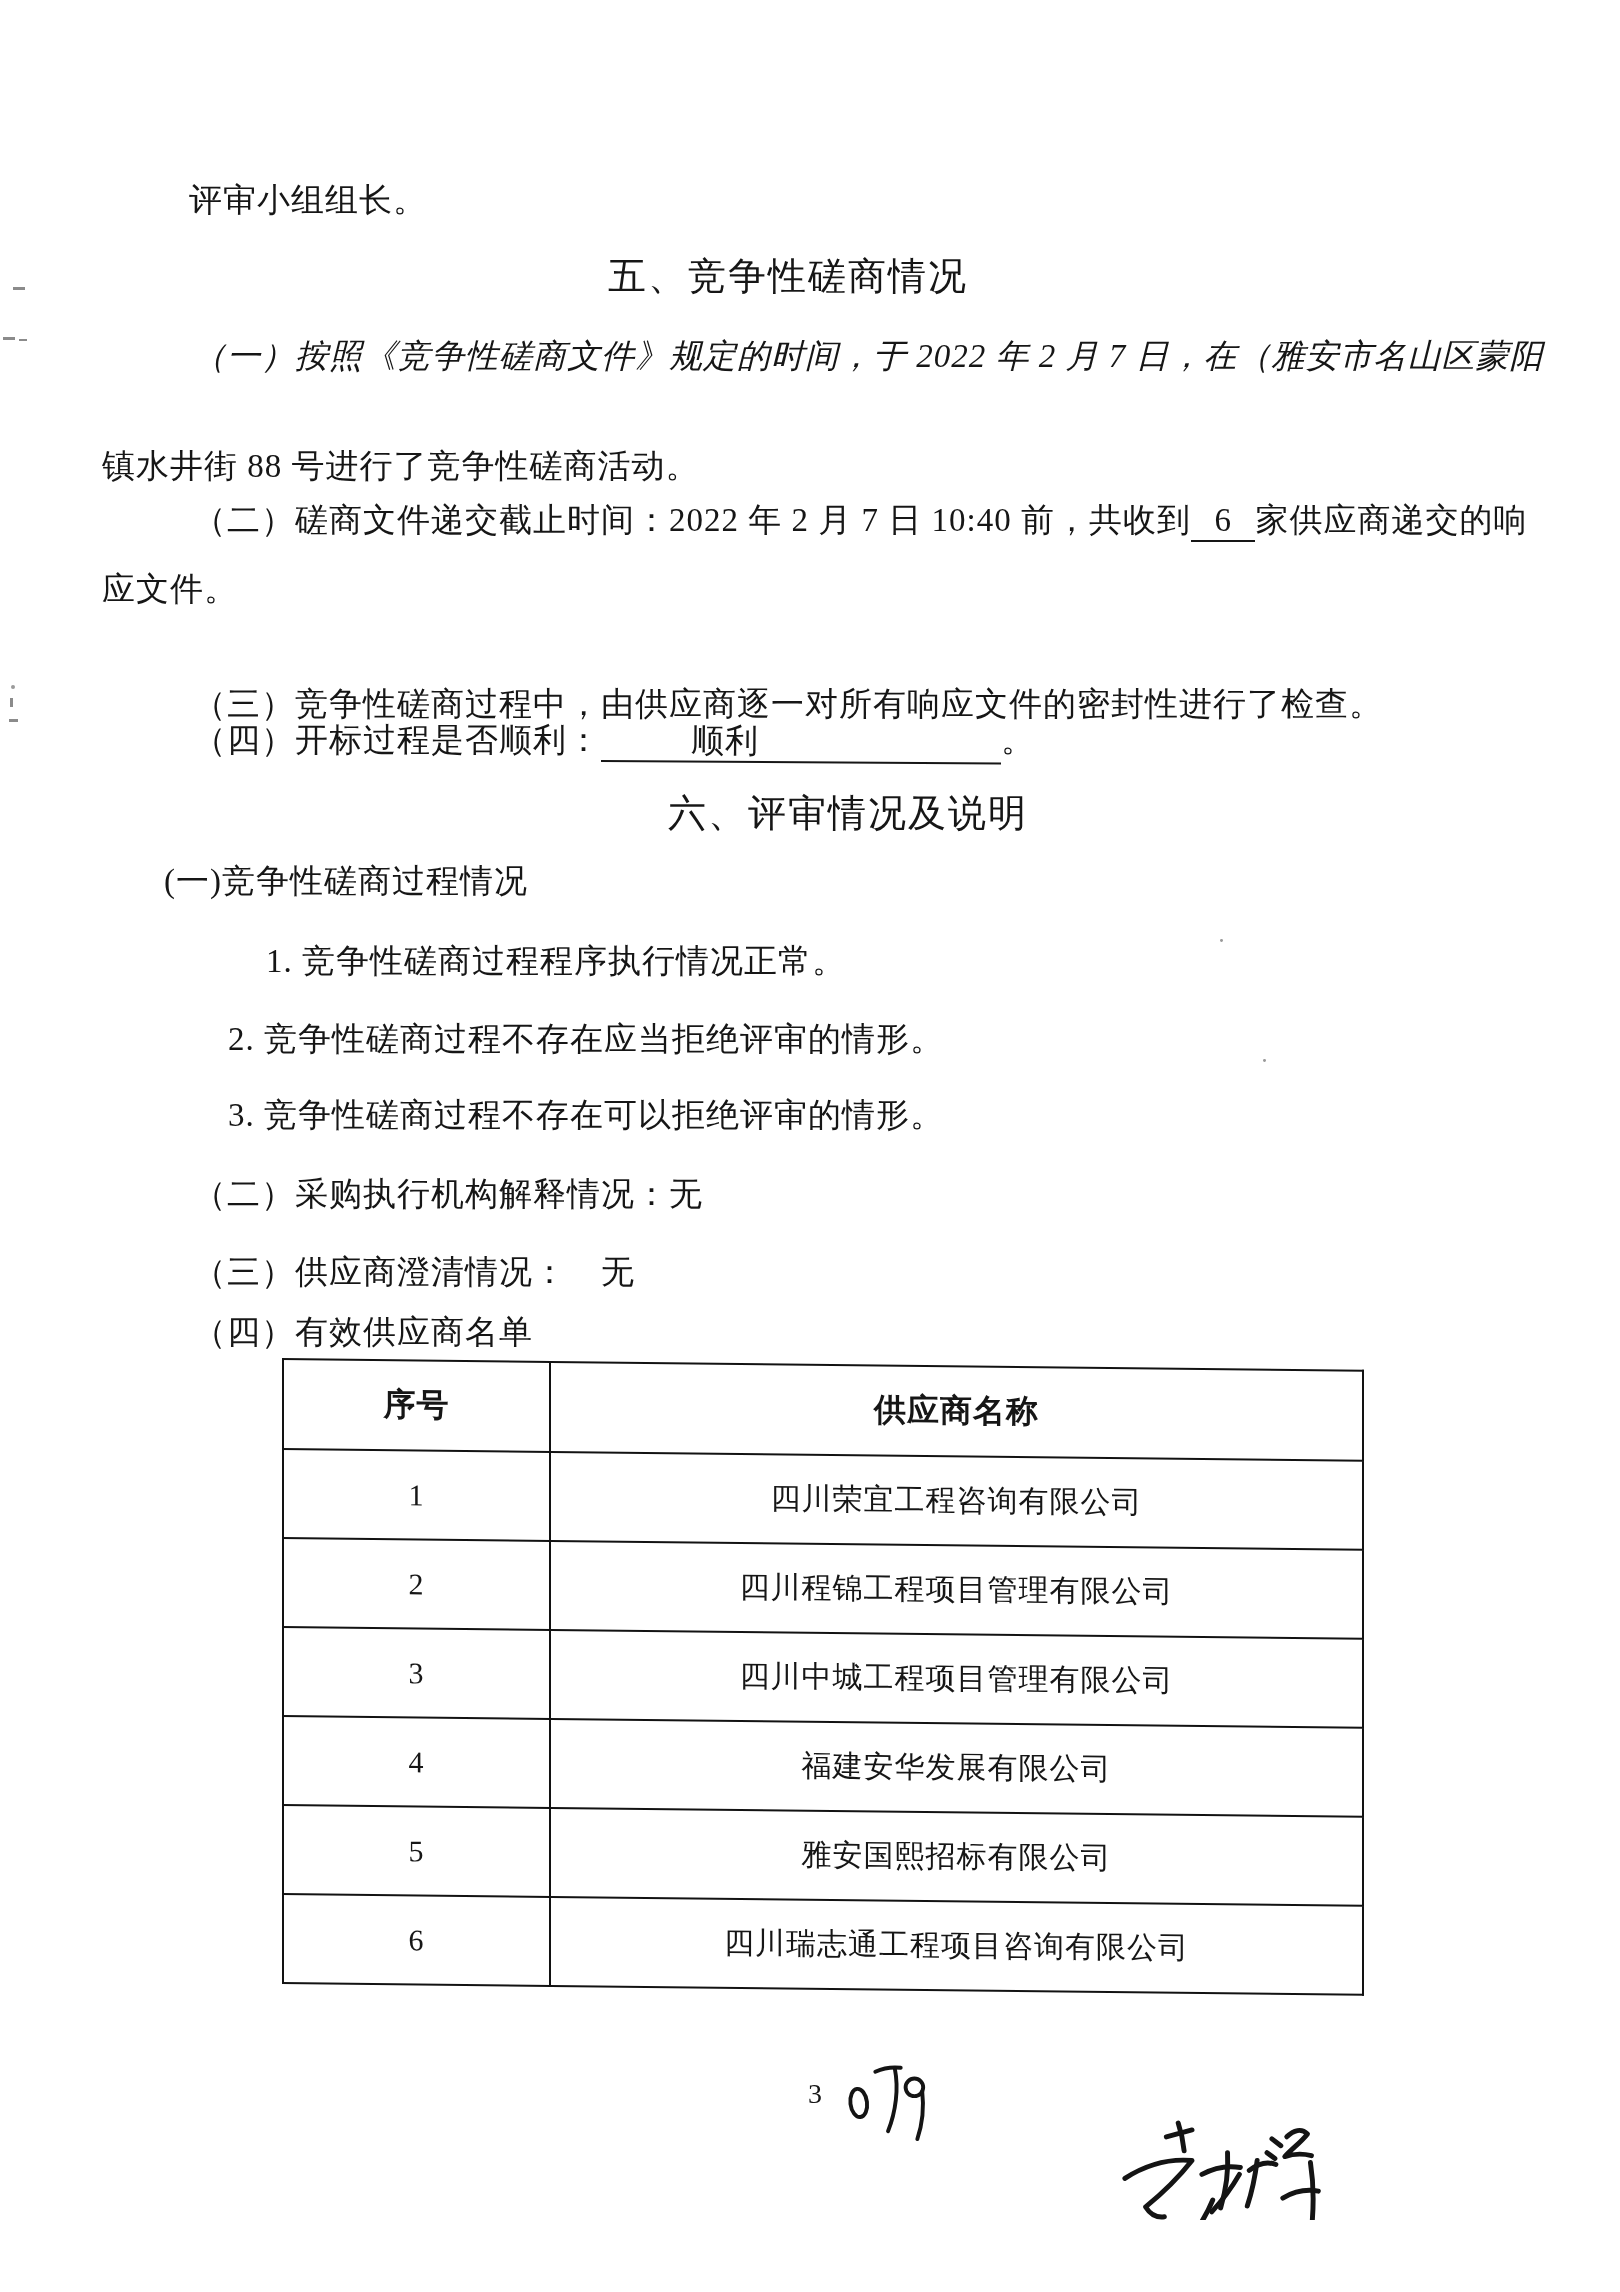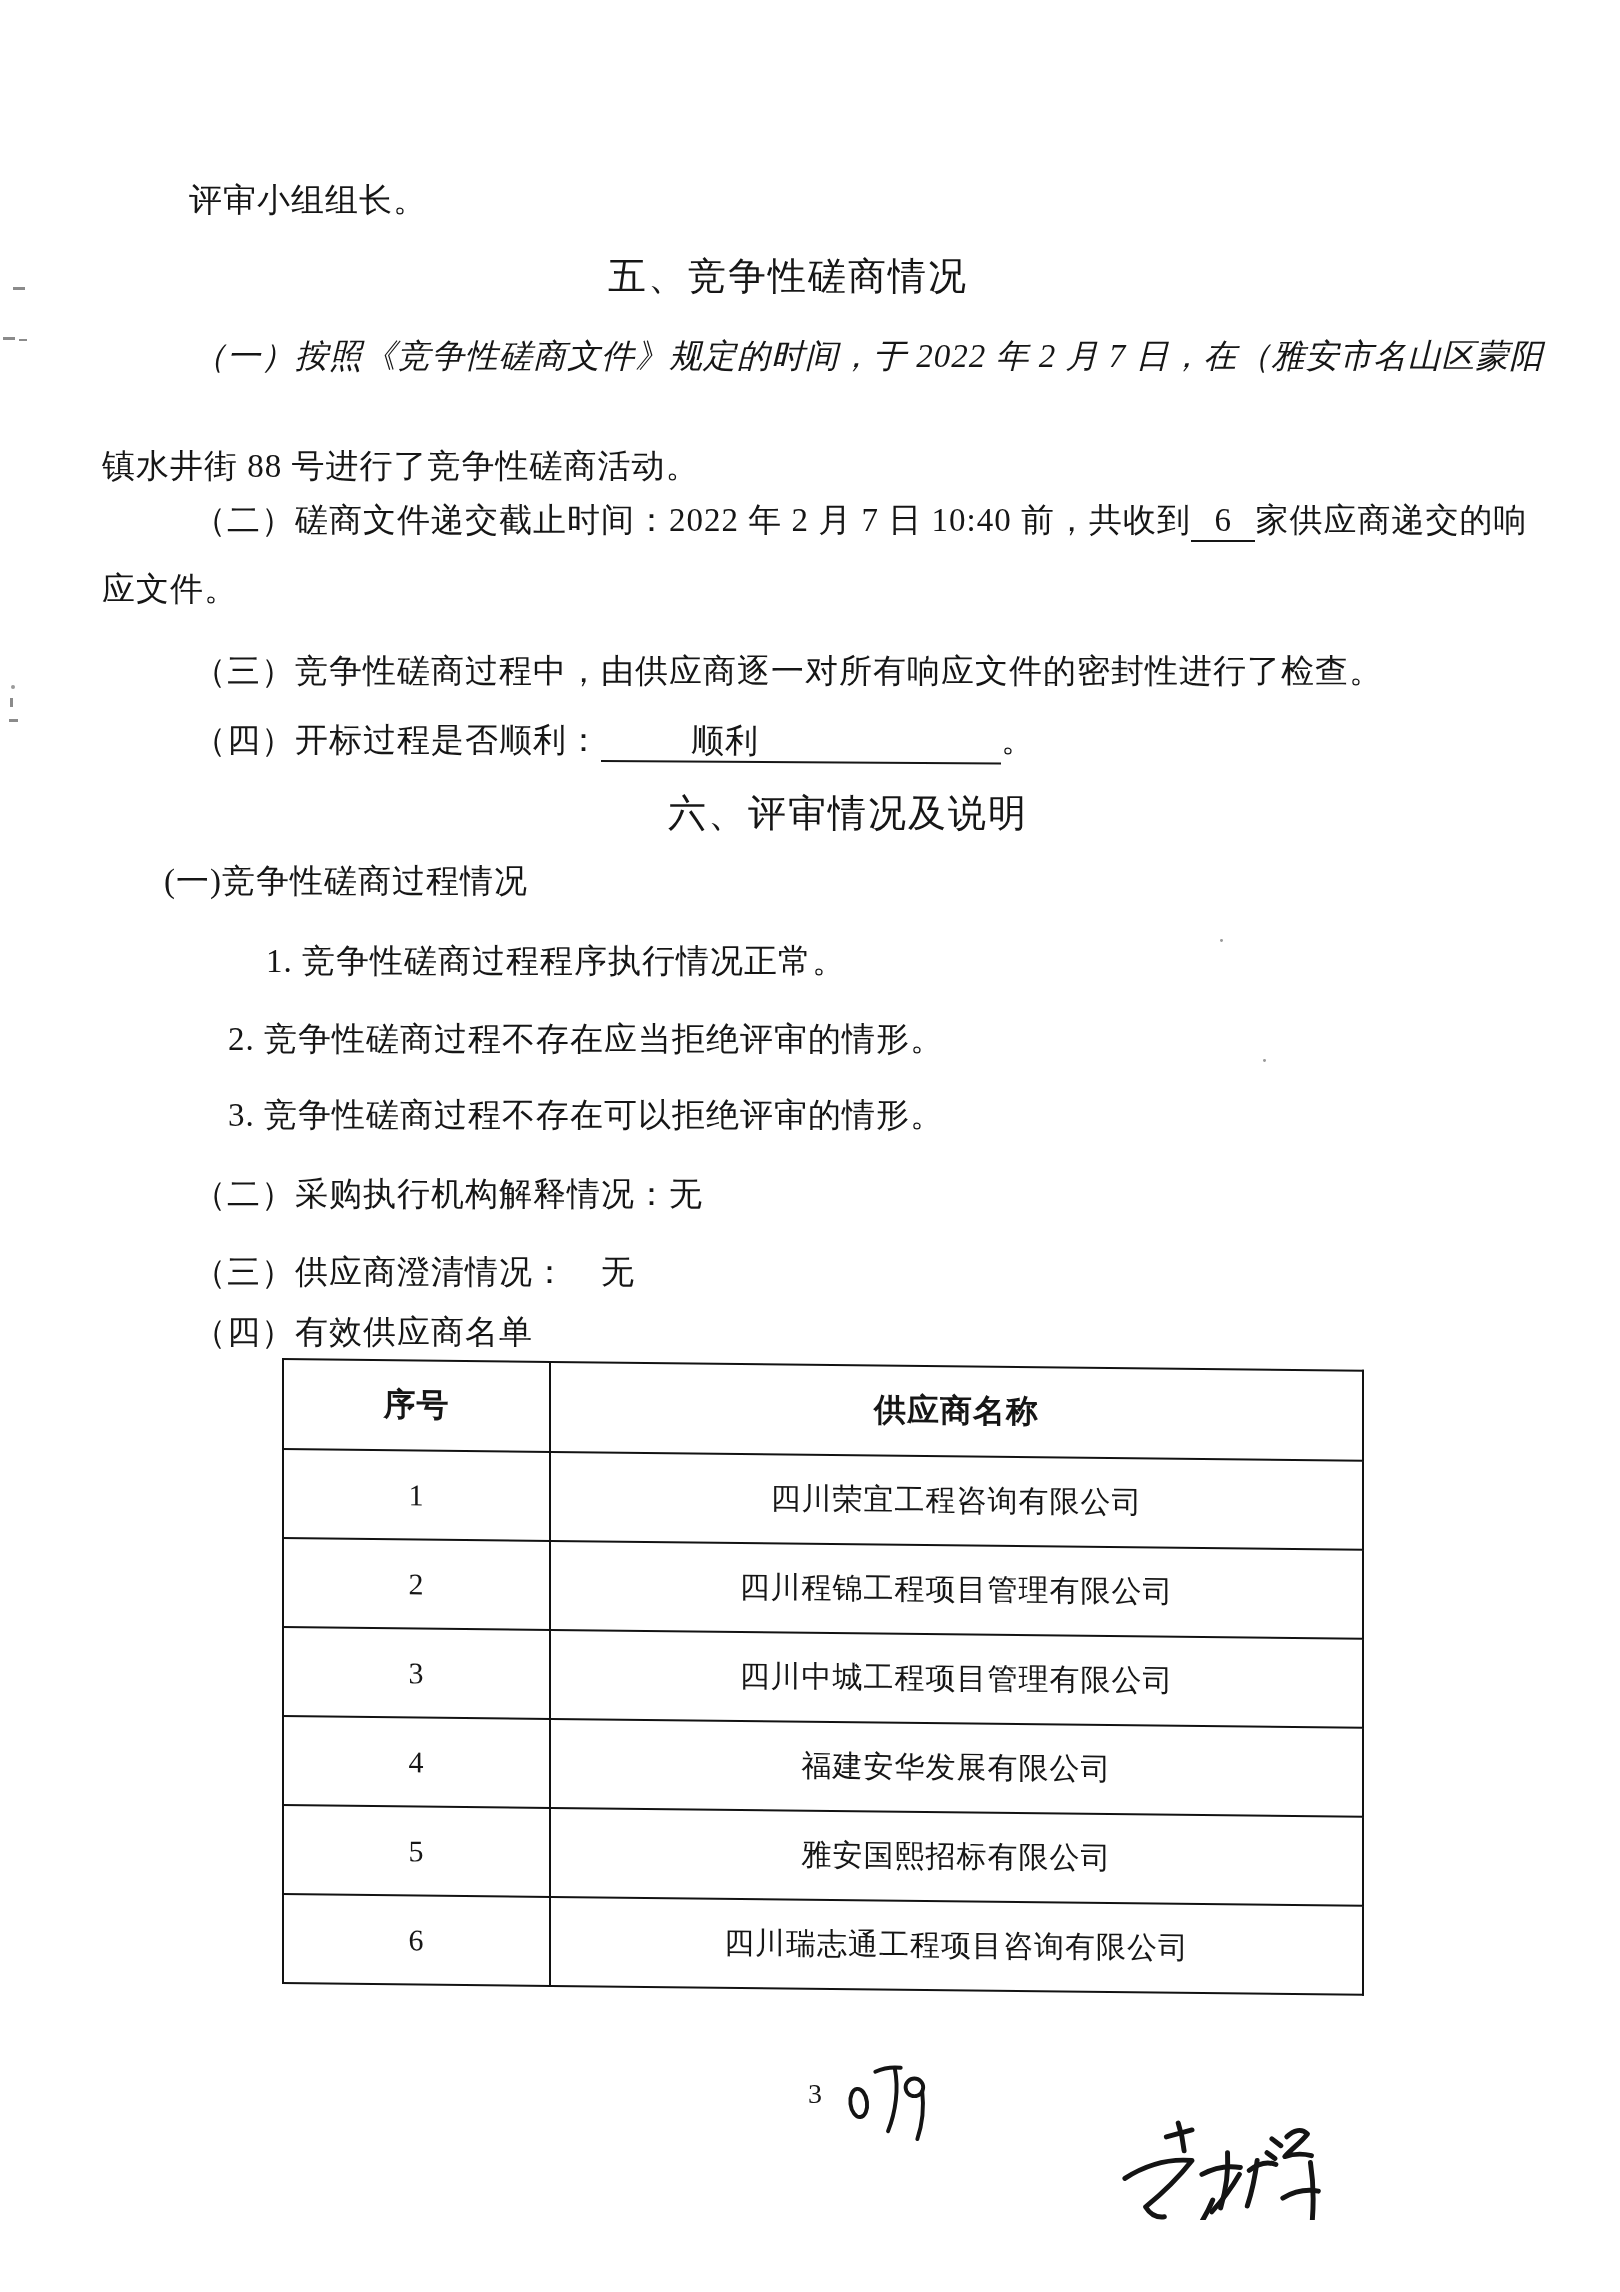--- a/index.html
+++ b/index.html
@@ -66,21 +66,21 @@
   <div class="t heading" style="left:608px;top:255px;">五、竞争性磋商情况</div>
 
   <div class="t" style="left:193px;top:338px;font-style:italic;">（一）按照《竞争性磋商文件》规定的时间，于 2022 年 2 月 7 日，在（雅安市名山区蒙阳</div>
   <div class="t" style="left:102px;top:416px;margin-top:32px;">镇水井街 88 号进行了竞争性磋商活动。</div>
 
   <div class="t" style="left:193px;top:502px;">
     <span>（二）磋商文件递交截止时间：2022 年 2 月 7 日 10:40 前，共收到</span><span class="blank blank-6">6</span><span>家供应商递交的响</span>
   </div>
   <div class="t" style="left:102px;top:571px;">应文件。</div>
 
-  <div class="t" style="left:193px;top:653px;text-align:center;">（三）竞争性磋商过程中，由供应商逐一对所有响应文件的密封性进行了检查。</div>
+  <div class="t" style="left:193px;top:686px;text-align:center;">（三）竞争性磋商过程中，由供应商逐一对所有响应文件的密封性进行了检查。</div>
 
   <div class="t" style="left:193px;top:722px;">
     <span>（四）开标过程是否顺利：</span><span class="blank blank-shunli">顺利</span><span>。</span>
   </div>
 
   <div class="t heading" style="left:668px;top:792px;">六、评审情况及说明</div>
 
   <div class="t" style="left:164px;top:863px;">(一)竞争性磋商过程情况</div>
   <div class="t" style="left:228px;top:943px;margin-left:38px;">1. 竞争性磋商过程程序执行情况正常。</div>
   <div class="t" style="left:228px;top:1021px;">2. 竞争性磋商过程不存在应当拒绝评审的情形。</div>

